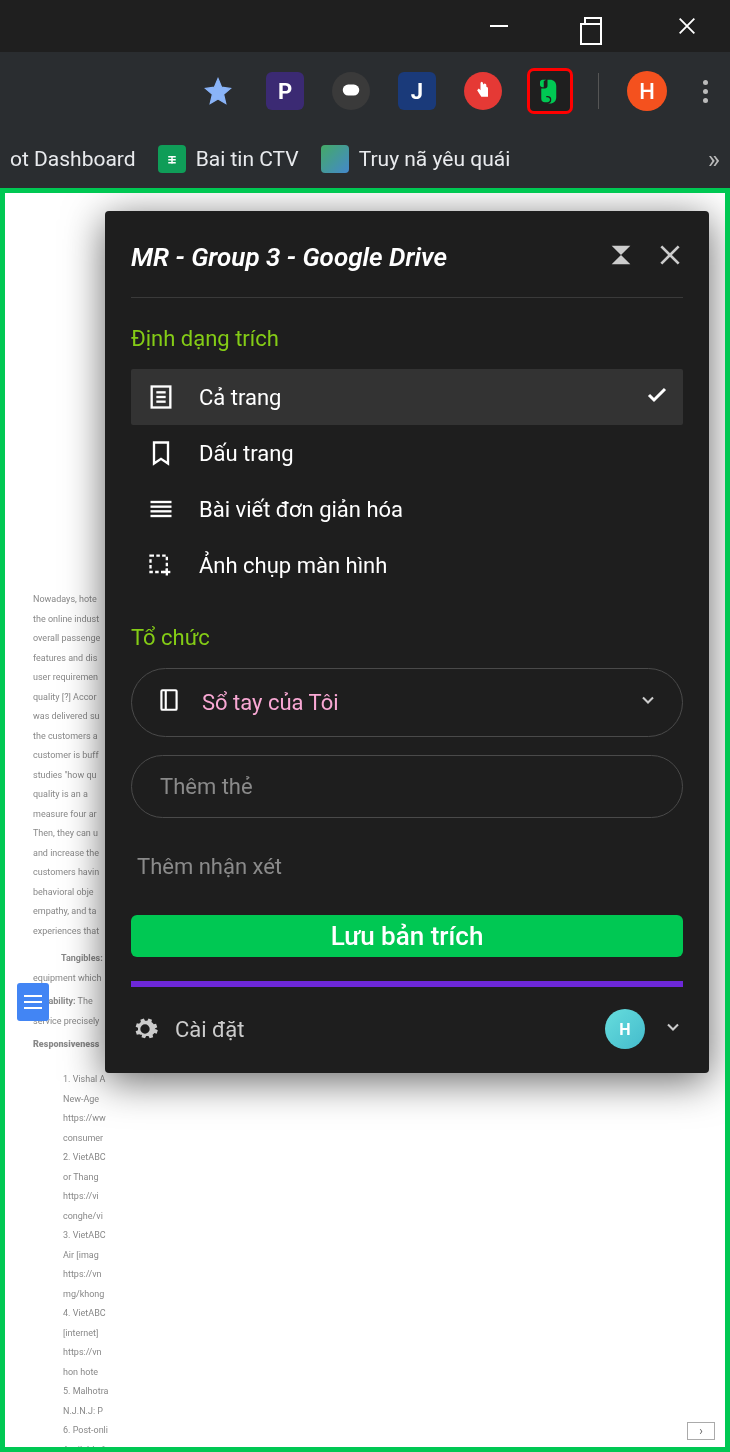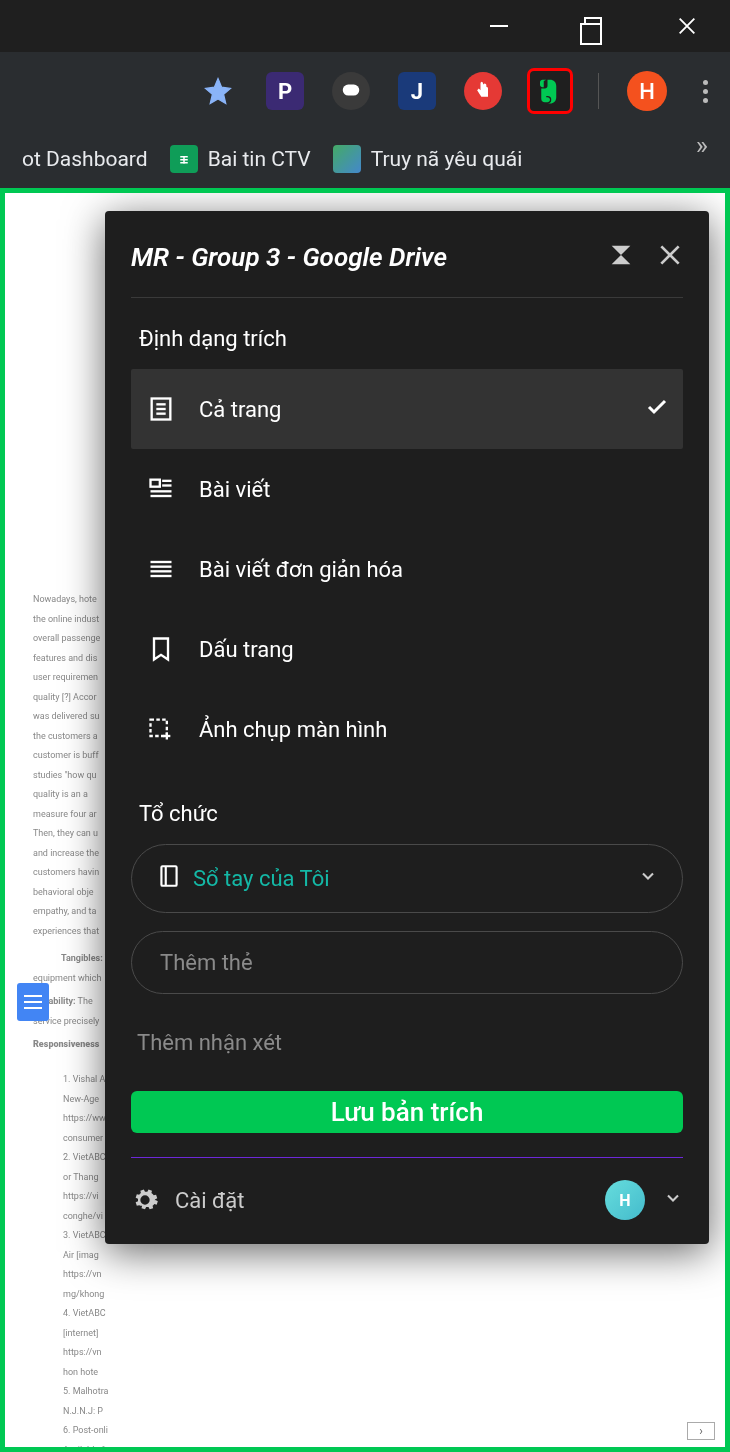--- a/index.html
+++ b/index.html
@@ -23,21 +23,21 @@
 .ext-j { background: #1a3a7a; border-radius: 6px; }
 .ext-hand { background: #e53935; border-radius: 50%; }
 .ext-evernote { background: #1f1f1f; outline: 3px solid #f00; }
 .ext-evernote svg { width: 30px; height: 30px; fill: #00c853; }
 .profile-badge { width: 40px; height: 40px; border-radius: 50%; background: #f4511e; color: #fff; display: flex; align-items: center; justify-content: center; font-size: 22px; font-weight: 500; }
 .menu-dots { display: flex; flex-direction: column; gap: 4px; padding: 8px; }
 .menu-dots span { width: 5px; height: 5px; background: #bbb; border-radius: 50%; }
 .toolbar-sep { width: 1px; height: 36px; background: #555; }
 
 
-.bookmarks-bar { height: 58px; background: #2a2d30; display: flex; padding: 0 22px; gap: 22px; color: #e8eaed; font-size: 21px; }
+.bookmarks-bar { height: 58px; background: #2a2d30; display: flex; align-items: center; padding: 0 10px; gap: 22px; color: #e8eaed; font-size: 21px; }
 .bookmark-item { display: flex; align-items: center; gap: 10px; cursor: pointer; white-space: nowrap; }
 .bm-icon { width: 28px; height: 28px; display: flex; align-items: center; justify-content: center; border-radius: 4px; }
 .bm-sheets { background: #0f9d58; color: #fff; font-size: 14px; }
 .bm-game { background: linear-gradient(135deg,#4a6,#48c); }
 .bm-chevron { margin-left: auto; font-size: 26px; color: #bbb; cursor: pointer; }
 
 
 .page-area { position: relative; height: calc(100% - 188px); background: #00c853; padding: 5px; }
 .page-content { width: 100%; height: 100%; background: #fff; position: relative; overflow: hidden; }
 .doc-blur { position: absolute; left: 14px; top: 14px; width: 120px; color: #888; font-size: 9px; line-height: 1.5; }
@@ -45,38 +45,38 @@
 .doc-icon-side { position: absolute; left: 12px; top: 790px; width: 32px; height: 38px; background: #4285f4; border-radius: 3px; display:flex; align-items:center; justify-content:center; }
 .doc-icon-side span{ width:18px; height:2px; background:#fff; box-shadow:0 6px 0 #fff,0 -6px 0 #fff; }
 
 
 .evernote-popup { position: absolute; right: 16px; top: 18px; width: 604px; background: #1e1e1e; border-radius: 4px; box-shadow: 0 8px 40px rgba(0,0,0,0.6); color: #e0e0e0; padding: 30px 26px 24px; }
 .popup-header { display: flex; align-items: center; justify-content: space-between; border-bottom: 1px solid #3a3a3a; padding-bottom: 24px; margin-bottom: 28px; }
 .popup-title { font-style: italic; font-weight: 600; font-size: 26px; color: #fff; }
 .popup-header-icons { display: flex; gap: 22px; align-items: center; }
 .popup-header-icons div { cursor: pointer; }
 
-.section-label { color: #ffffff; font-size: 22px; margin-bottom: 18px; margin-left: 8px; }
+.section-label { color: #84cc16; font-size: 22px; margin-bottom: 18px; }
 
 .format-list { margin-bottom: 32px; }
-.format-item { display: flex; align-items: center; gap: 22px; padding: 24px 14px; cursor: pointer; font-size: 22px; color: #fff; border-radius: 2px; }
+.format-item { display: flex; align-items: center; gap: 22px; padding: 12px 14px; cursor: pointer; font-size: 22px; color: #fff; border-radius: 2px; }
 .format-item.selected { background: #333; }
 .format-item .check { margin-left: auto; }
 .fmt-icon { width: 32px; height: 32px; display: flex; align-items: center; justify-content: center; flex-shrink: 0; }
 
-.notebook-select { border: 1px solid #4a4a4a; border-radius: 40px; padding: 18px 24px; display: flex; align-items: center; gap: 11px; font-size: 22px; color: #14b8a6; cursor: pointer; margin-bottom: 18px; }
+.notebook-select { border: 1px solid #4a4a4a; border-radius: 40px; padding: 18px 24px; display: flex; align-items: center; gap: 20px; font-size: 22px; color: #f9a8d4; cursor: pointer; margin-bottom: 18px; }
 .notebook-select .chev { margin-left: auto; }
 
 .tag-input { border: 1px solid #4a4a4a; border-radius: 40px; padding: 18px 28px; font-size: 22px; color: #8a8a8a; cursor: text; margin-bottom: 28px; }
 
 .comment-label { color: #8a8a8a; font-size: 22px; padding: 8px 6px; margin-bottom: 28px; cursor: text; }
 
 .save-button { background: #00c853; color: #fff; font-size: 26px; font-weight: 500; text-align: center; padding: 6px; border-radius: 6px; cursor: pointer; margin-bottom: 24px; }
 
-.popup-footer { border-top: 1px solid #6d28d9; padding-top: 22px; display: flex; align-items: center; gap: 18px; }
+.popup-footer { border-top: 6px solid #6d28d9; padding-top: 22px; display: flex; align-items: center; gap: 18px; }
 .footer-settings { display: flex; align-items: center; gap: 16px; color: #ccc; font-size: 22px; cursor: pointer; }
 .footer-right { margin-left: auto; display: flex; align-items: center; gap: 18px; }
 .avatar-circle { width: 40px; height: 40px; border-radius: 50%; background: linear-gradient(135deg,#6dd,#4bc); display: flex; align-items: center; justify-content: center; color: #fff; font-weight: bold; }
 
 
 .page-scrollbar { position: absolute; bottom: 6px; left: 10px; right: 10px; height: 20px; display:flex; align-items:center; justify-content:flex-end; }
 .page-scrollbar .sc-btn { width: 28px; height: 18px; border:1px solid #aaa; display:flex; align-items:center; justify-content:center; color:#666; font-size:12px; }
 </style>
 </head>
 <body>
@@ -249,51 +249,39 @@
           <span>Cả trang</span>
           <div class="check">
             <svg width="24" height="24" viewBox="0 0 24 24" fill="none" stroke="#fff" stroke-width="3">
                 <path d="M4 12l5 5L20 6"></path>
               </svg>
           </div>
         </div>
         <div class="format-item">
           <div class="fmt-icon">
             <svg width="28" height="28" viewBox="0 0 24 24" fill="none" stroke="#fff" stroke-width="2">
-                <rect x="3" y="4" width="8" height="6"></rect>
-                <line x1="13" y1="5" x2="21" y2="5"></line>
-                <line x1="13" y1="9" x2="21" y2="9"></line>
-                <line x1="3" y1="14" x2="21" y2="14"></line>
-                <line x1="3" y1="18" x2="21" y2="18"></line>
-              </svg>
-          </div>
-          <span>Bài viết</span>
+                <path d="M6 3h12v18l-6-4-6 4V3z"></path>
+              </svg>
+          </div>
+          <span>Dấu trang</span>
         </div>
         <div class="format-item">
           <div class="fmt-icon">
             <svg width="28" height="28" viewBox="0 0 24 24" fill="none" stroke="#fff" stroke-width="2">
                 <line x1="3" y1="6" x2="21" y2="6"></line>
                 <line x1="3" y1="10" x2="21" y2="10"></line>
                 <line x1="3" y1="14" x2="21" y2="14"></line>
                 <line x1="3" y1="18" x2="21" y2="18"></line>
               </svg>
           </div>
           <span>Bài viết đơn giản hóa</span>
         </div>
         <div class="format-item">
           <div class="fmt-icon">
             <svg width="28" height="28" viewBox="0 0 24 24" fill="none" stroke="#fff" stroke-width="2">
-                <path d="M6 3h12v18l-6-4-6 4V3z"></path>
-              </svg>
-          </div>
-          <span>Dấu trang</span>
-        </div>
-        <div class="format-item">
-          <div class="fmt-icon">
-            <svg width="28" height="28" viewBox="0 0 24 24" fill="none" stroke="#fff" stroke-width="2">
                 <rect x="3" y="4" width="14" height="14" stroke-dasharray="3 2"></rect>
                 <line x1="17" y1="15" x2="17" y2="21"></line>
                 <line x1="14" y1="18" x2="20" y2="18"></line>
               </svg>
           </div>
           <span>Ảnh chụp màn hình</span>
         </div>
       </div>
 
       <div class="section-label">Tổ chức</div>

